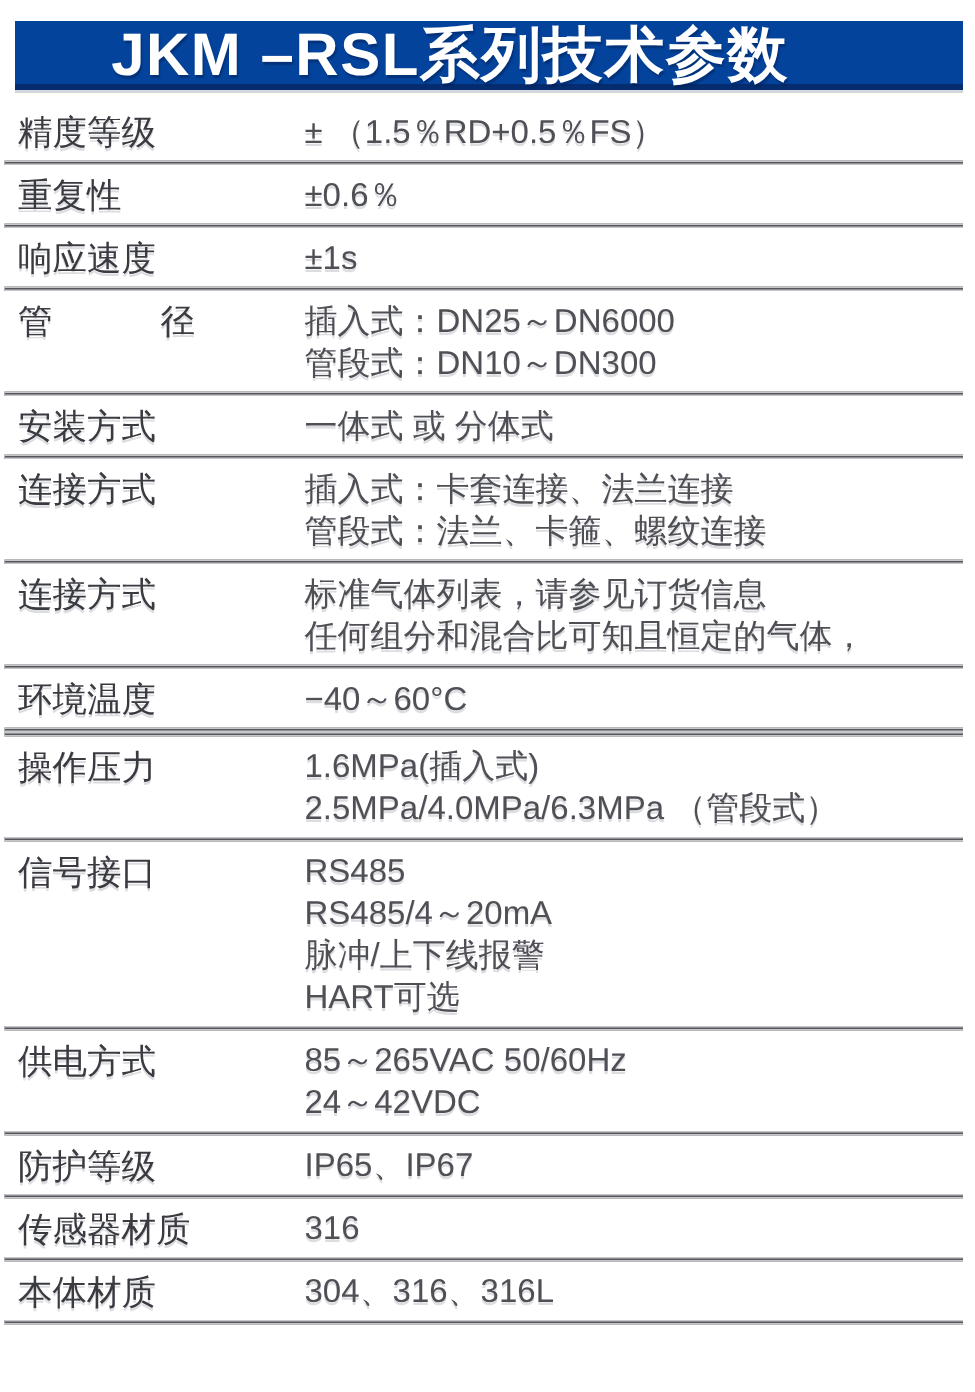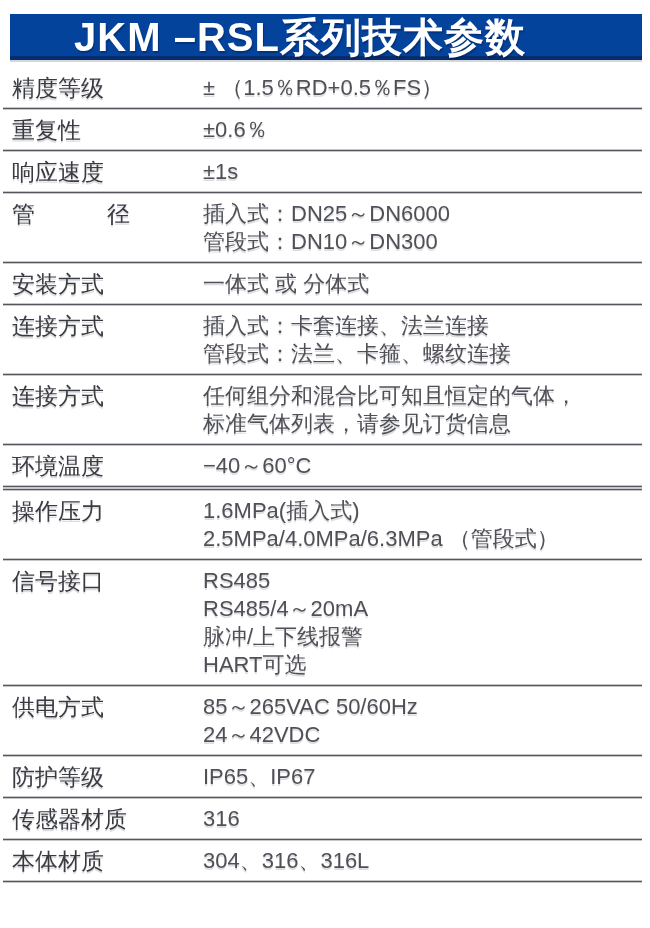--- a/index.html
+++ b/index.html
@@ -107,22 +107,22 @@
       <div class="label">连接方式</div>
       <div class="value">
         <div class="value-line">插入式：卡套连接、法兰连接</div>
         <div class="value-line">管段式：法兰、卡箍、螺纹连接</div>
       </div>
     </div>
     <div class="divider"></div>
     <div class="row">
       <div class="label">连接方式</div>
       <div class="value">
+        <div class="value-line">标准气体列表，请参见订货信息</div>
         <div class="value-line">任何组分和混合比可知且恒定的气体，</div>
-        <div class="value-line">标准气体列表，请参见订货信息</div>
       </div>
     </div>
     <div class="divider"></div>
     <div class="row">
       <div class="label">环境温度</div>
       <div class="value">
         <div class="value-line">−40～60°C</div>
       </div>
     </div>
     <div class="divider"></div>

